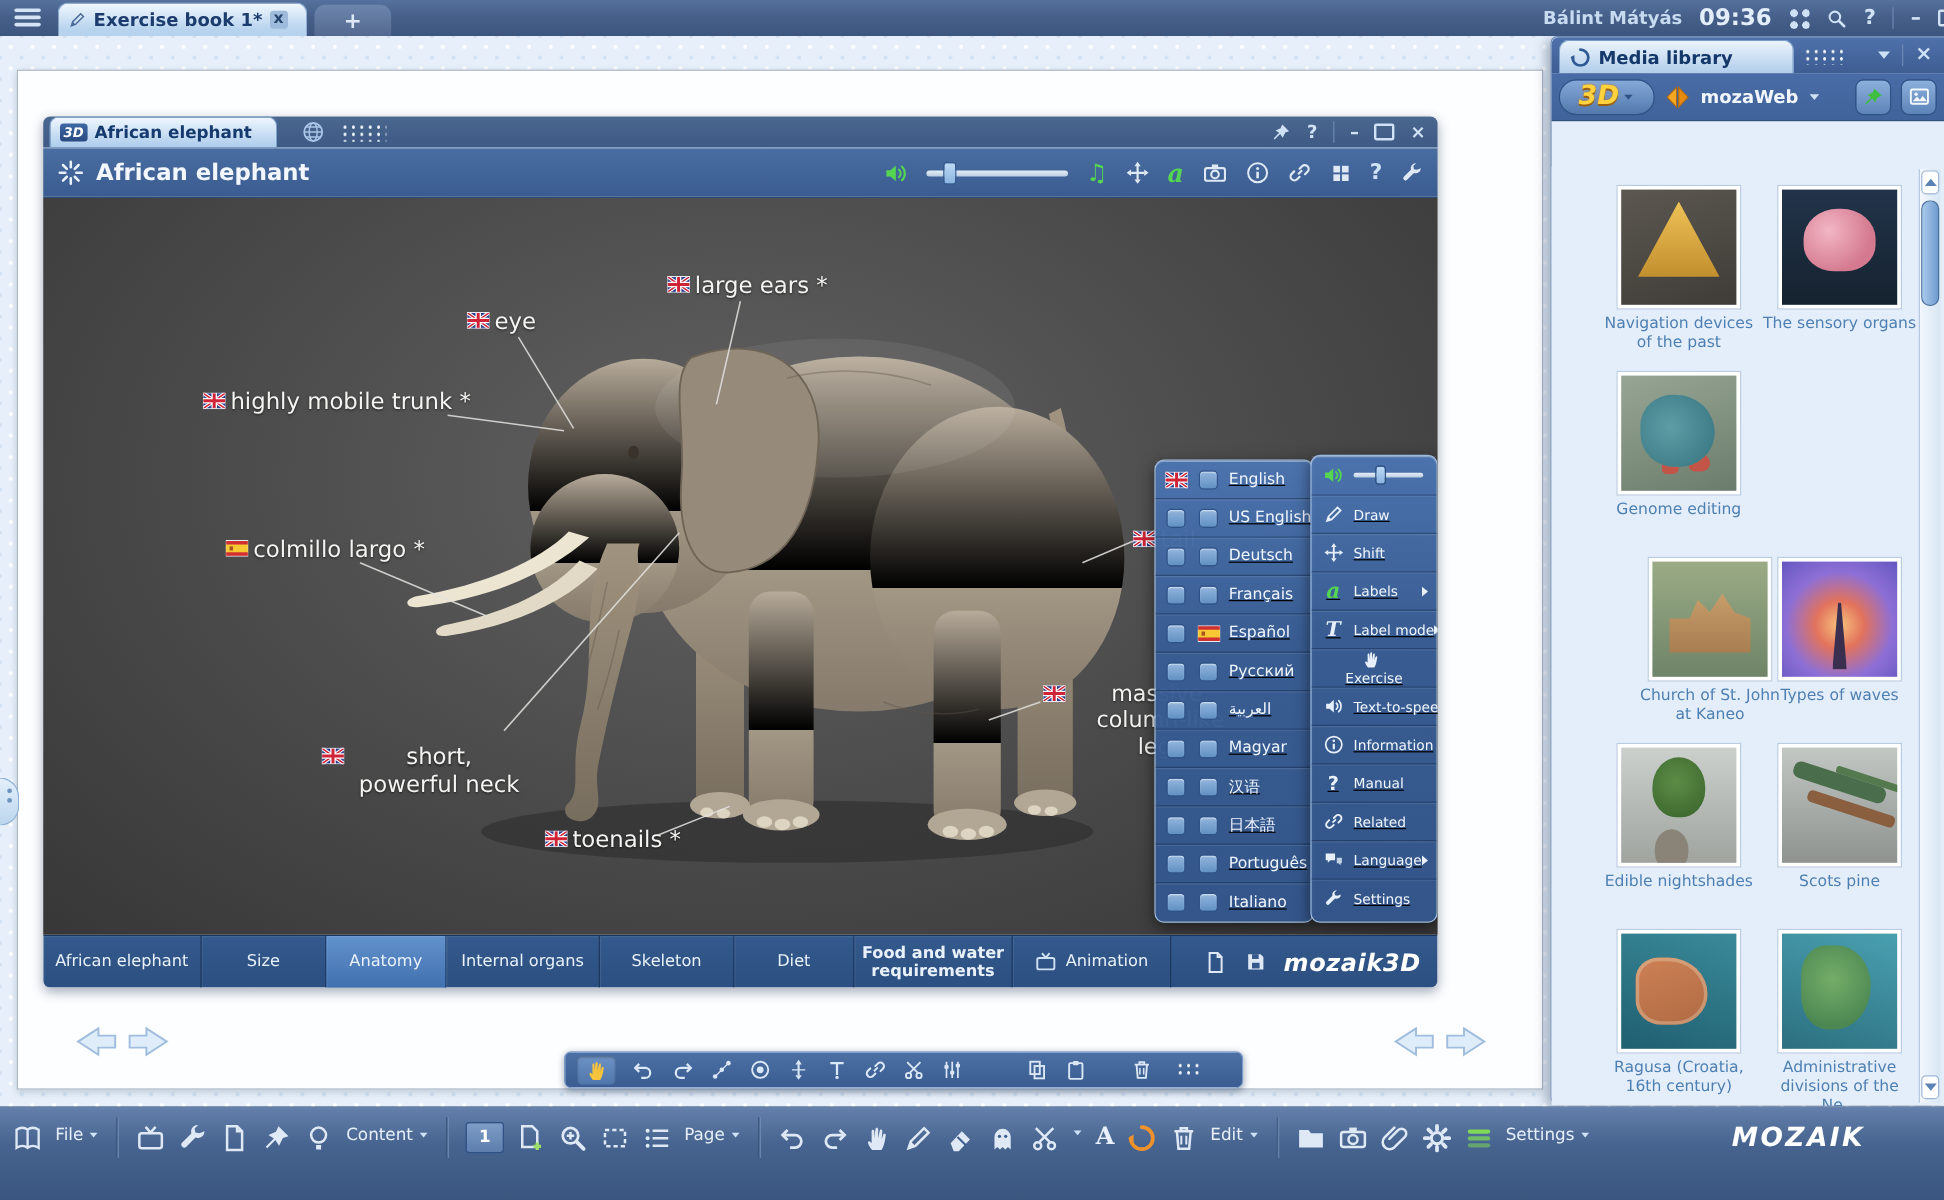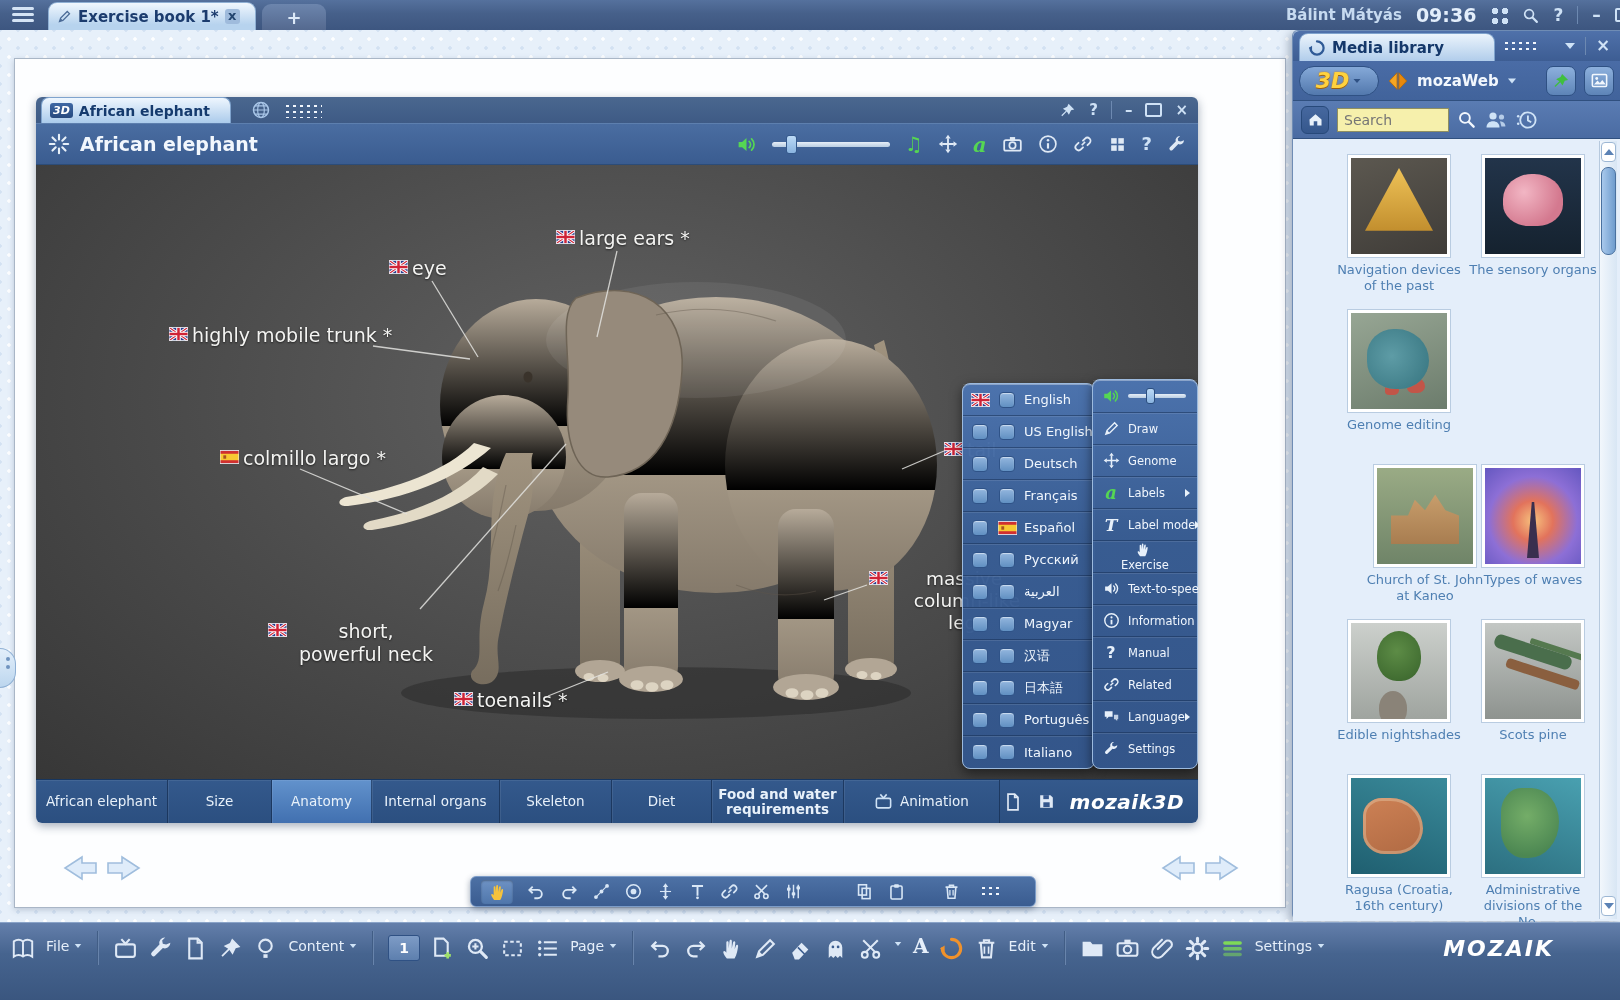--- a/index.html
+++ b/index.html
@@ -75,21 +75,21 @@
   .mtab.active{background:linear-gradient(180deg,#6292cc,#4170b0);font-weight:normal;}
   .vtb-right{margin-left:auto;display:flex;align-items:center;gap:14px;padding-right:14px;color:#dfe9f5;}
   .m3dlogo{font-size:20px;font-weight:bold;font-style:italic;color:#ffffff;letter-spacing:.5px;}
   
   .elabel{position:absolute;display:flex;align-items:flex-start;gap:4px;color:#f4f4f2;font-size:19px;
     text-shadow:0 1px 2px rgba(0,0,0,.6);white-space:pre-line;z-index:5;}
   .elabel svg{margin-top:3px;flex:none;}
   
   .cmenu{position:absolute;z-index:10;border-radius:8px;border:1px solid #9cbade;box-sizing:border-box;
     background:linear-gradient(180deg,rgba(76,116,176,.97),rgba(56,93,148,.97) 40%,rgba(51,86,140,.97));
-    box-shadow:0 4px 12px rgba(0,0,0,.5), inset 0 1px 0 rgba(255,255,255,.28);}
+    box-shadow:0 4px 12px rgba(0,0,0,.5), inset 0 1px 0 rgba(255,255,255,.28);text-decoration:underline;}
   .crow{display:flex;align-items:center;padding:0 7px;box-sizing:border-box;color:#f0f6fd;
     border-bottom:1px solid rgba(20,44,80,.5);box-shadow:inset 0 1px 0 rgba(255,255,255,.10);cursor:pointer;}
   .crow:last-child{border-bottom:none;}
   .cb{width:16px;height:16px;border-radius:4px;background:linear-gradient(180deg,#93b6de,#6190c2);
     border:1px solid #2f5388;box-sizing:border-box;box-shadow:inset 0 1px 1px rgba(255,255,255,.55);flex:none;}
   .slot{width:20px;display:flex;justify-content:center;margin-right:7px;flex:none;}
   .lang-t{font-size:13px;white-space:nowrap;}
   .act-t{font-size:11.5px;white-space:nowrap;}
   .subarrow{margin-left:auto;width:0;height:0;border-left:5px solid #e8f1fa;border-top:4px solid transparent;border-bottom:4px solid transparent;}
   .ticon{width:22px;display:flex;justify-content:center;margin-right:6px;flex:none;color:#e7f0fa;}
@@ -618,21 +618,21 @@
               <use href="#flag-uk"></use>
             </svg>
           <span>eye</span>
         </div>
         <div class="elabel" style="left:133px;top:159px;">
           <svg width="19" height="14">
               <use href="#flag-uk"></use>
             </svg>
           <span>highly mobile trunk *</span>
         </div>
-        <div class="elabel" style="left:152px;top:282px;margin-left:32px;">
+        <div class="elabel" style="left:152px;top:282px;">
           <svg width="19" height="14">
               <use href="#flag-es"></use>
             </svg>
           <span>colmillo largo *</span>
         </div>
         <div class="elabel" style="left:232px;top:455px;">
           <svg width="19" height="14">
               <use href="#flag-uk"></use>
             </svg>
           <span style="display:inline-block;width:150px;text-align:center;line-height:23px;">short,
@@ -794,21 +794,21 @@
                 </svg>
               </span>
             <span class="act-t">Draw</span>
           </div>
           <div class="crow" style="height:32px;">
             <span class="ticon">
                 <svg class="ic" width="17" height="17" viewBox="0 0 24 24">
                   <use href="#i-move"></use>
                 </svg>
               </span>
-            <span class="act-t">Genome</span>
+            <span class="act-t">Shift</span>
           </div>
           <div class="crow" style="height:32px;">
             <span class="ticon">
                 <span class="aicon green" style="font-size:18px">a</span>
               </span>
             <span class="act-t">Labels</span>
             <span class="subarrow"></span>
           </div>
           <div class="crow" style="height:32px;">
             <span class="ticon">
@@ -890,21 +890,21 @@
           </div>
         <div class="mtab" style="width:112px">
             <span>Skeleton</span>
           </div>
         <div class="mtab" style="width:100px">
             <span>Diet</span>
           </div>
         <div class="mtab" style="width:132px;font-weight:bold;">
             <span>Food and water requirements</span>
           </div>
-        <div class="mtab" style="width:156px;gap:7px;">
+        <div class="mtab" style="width:132px;gap:7px;">
           <svg class="ic" width="19" height="19" viewBox="0 0 24 24" style="color:#cfe2f5;flex:none">
               <use href="#i-tv"></use>
             </svg>
           <span>Animation</span>
         </div>
         <div class="vtb-right">
           <svg class="ic" width="20" height="20" viewBox="0 0 24 24">
               <use href="#i-doc"></use>
             </svg>
           <svg class="ic" width="19" height="19" viewBox="0 0 24 24">
@@ -992,37 +992,20 @@
               <use href="#i-pin"></use>
             </svg>
         </div>
         <div class="rbtn">
           <svg class="ic" width="19" height="19" viewBox="0 0 24 24" style="color:#f2f7fd">
               <use href="#i-img"></use>
             </svg>
         </div>
       </div>
 
-      <div class="ml-search">
-        <div class="sq">
-          <svg class="ic" width="17" height="17" viewBox="0 0 24 24">
-              <use href="#i-home"></use>
-            </svg>
-        </div>
-        <input class="ml-input" type="text" placeholder="Search" style="">
-        <svg class="ic" width="19" height="19" viewBox="0 0 24 24" style="color:#f2f7fd">
-            <use href="#i-glass"></use>
-          </svg>
-        <svg class="ic" width="24" height="24" viewBox="0 0 24 24" style="color:#cfe3f7">
-            <use href="#i-people"></use>
-          </svg>
-        <svg class="ic" width="22" height="22" viewBox="0 0 24 24" style="color:#cfe3f7">
-            <use href="#i-clock"></use>
-          </svg>
-      </div>
 
       <div class="ml-list">
         <div class="card" style="left:54px;top:15px;">
           <div class="thumb">
               <div class="timg t1">
                 <div class="motif"></div>
               </div>
             </div>
           <div class="cap">Navigation devices of the past</div>
         </div>

